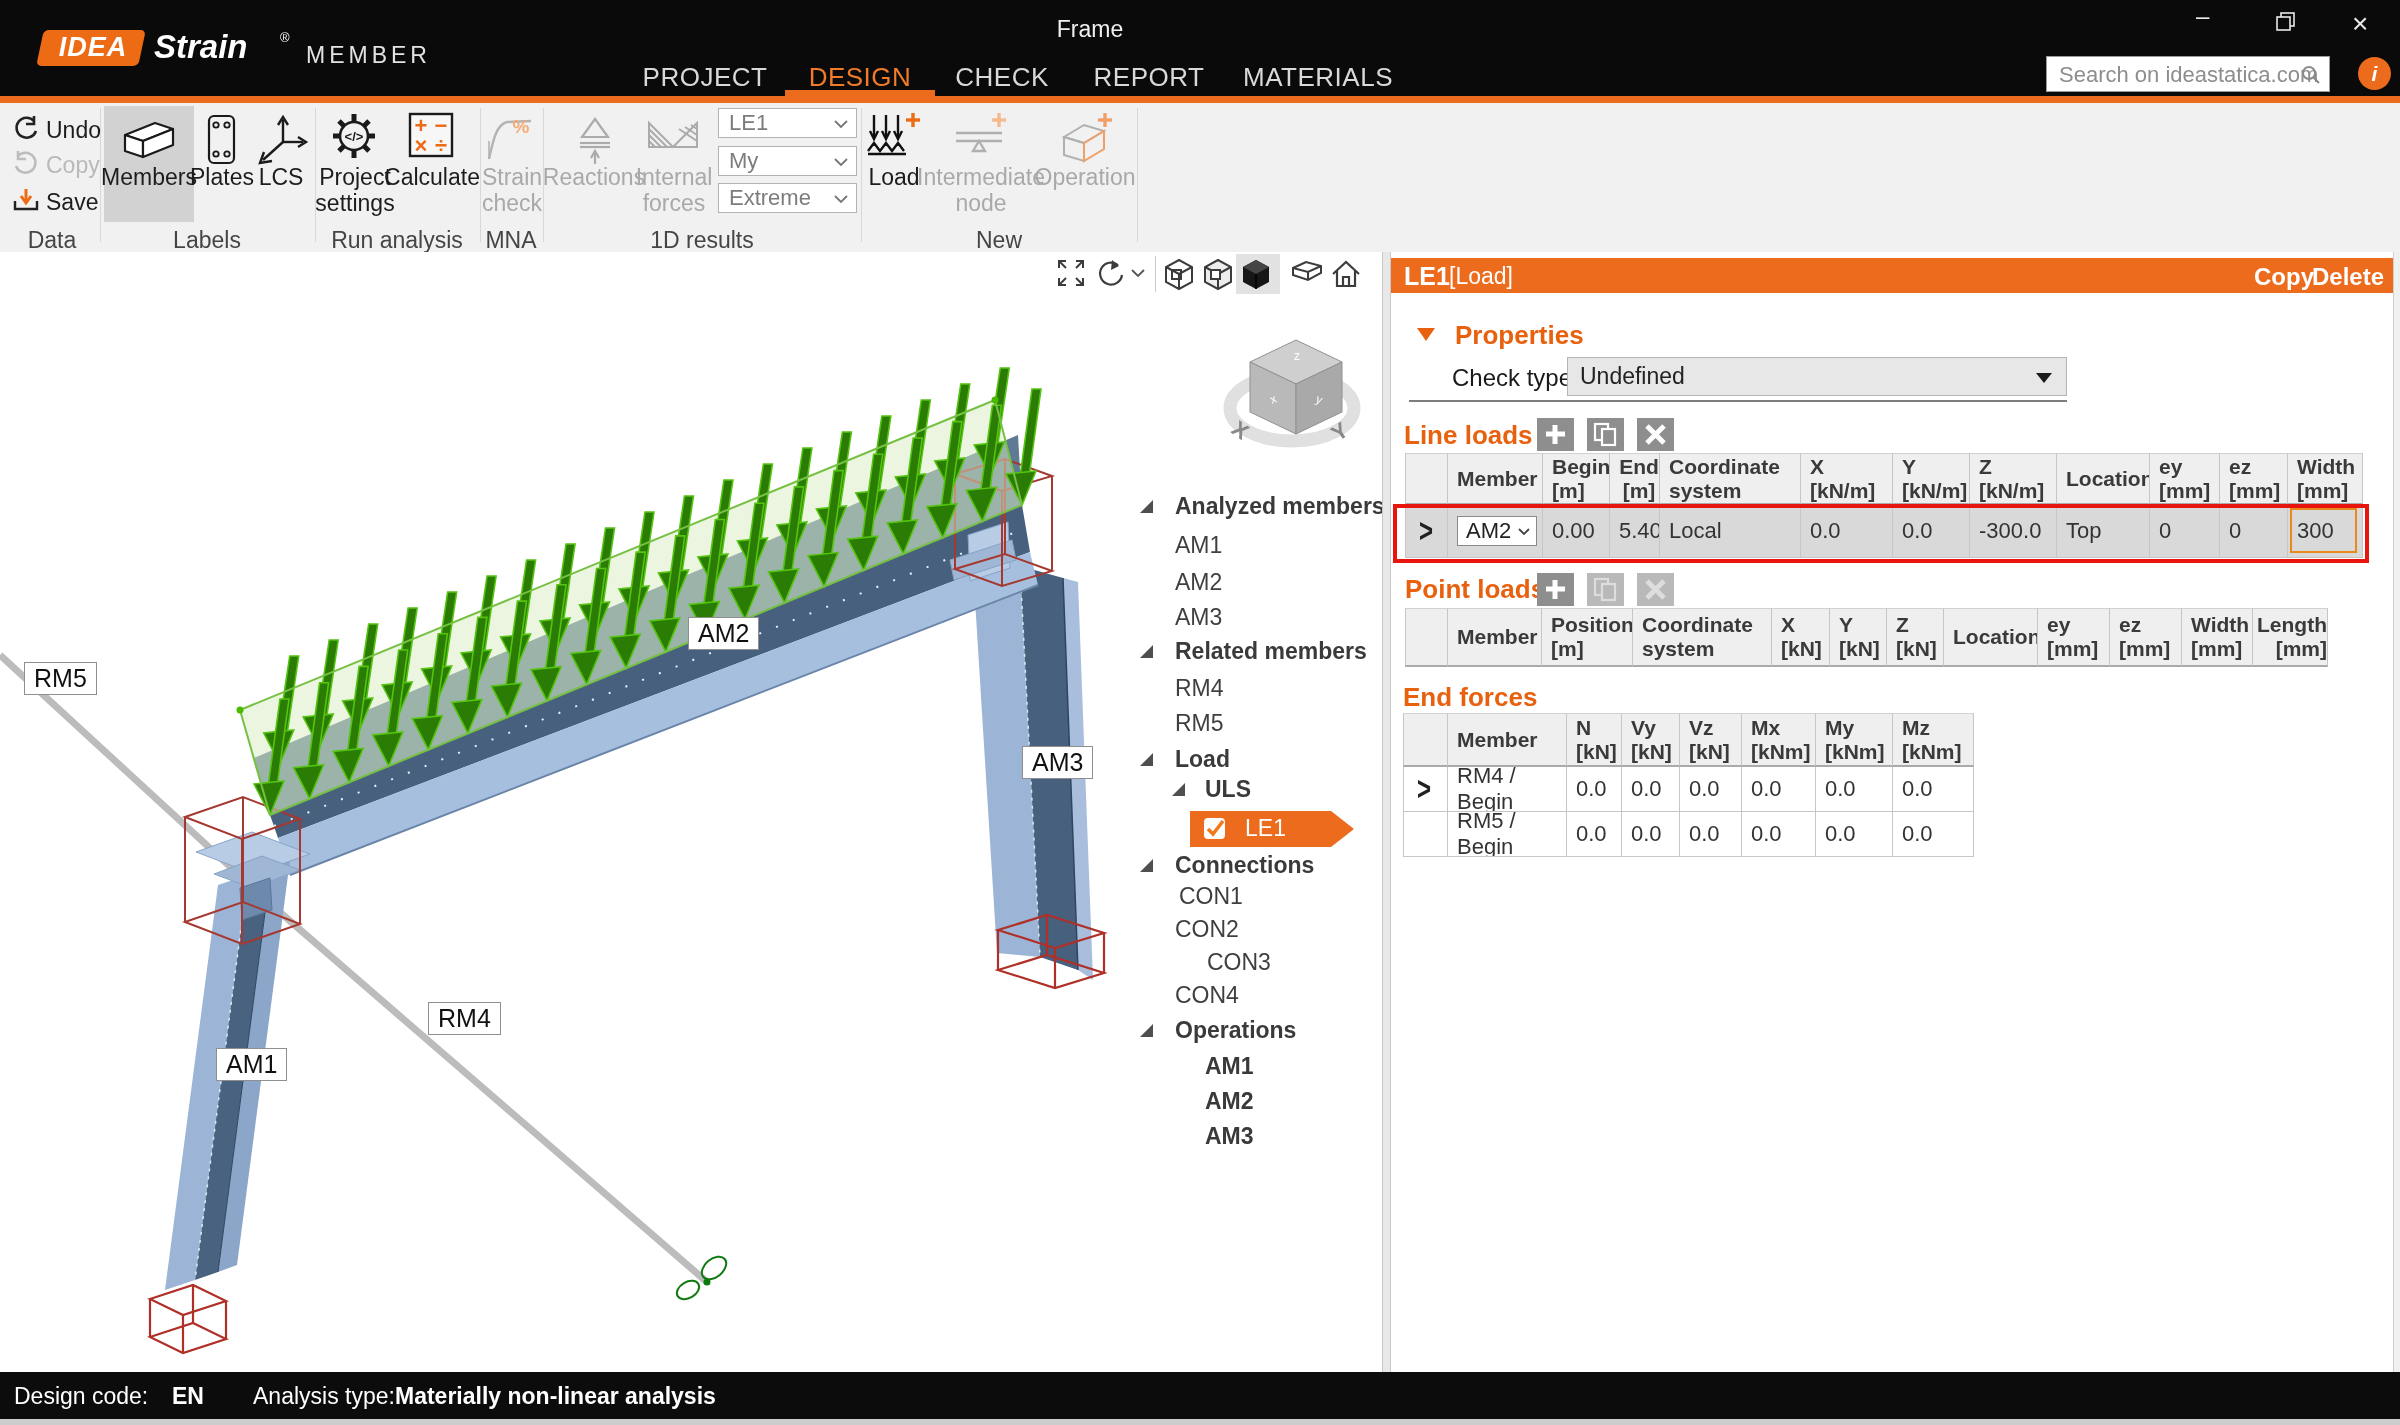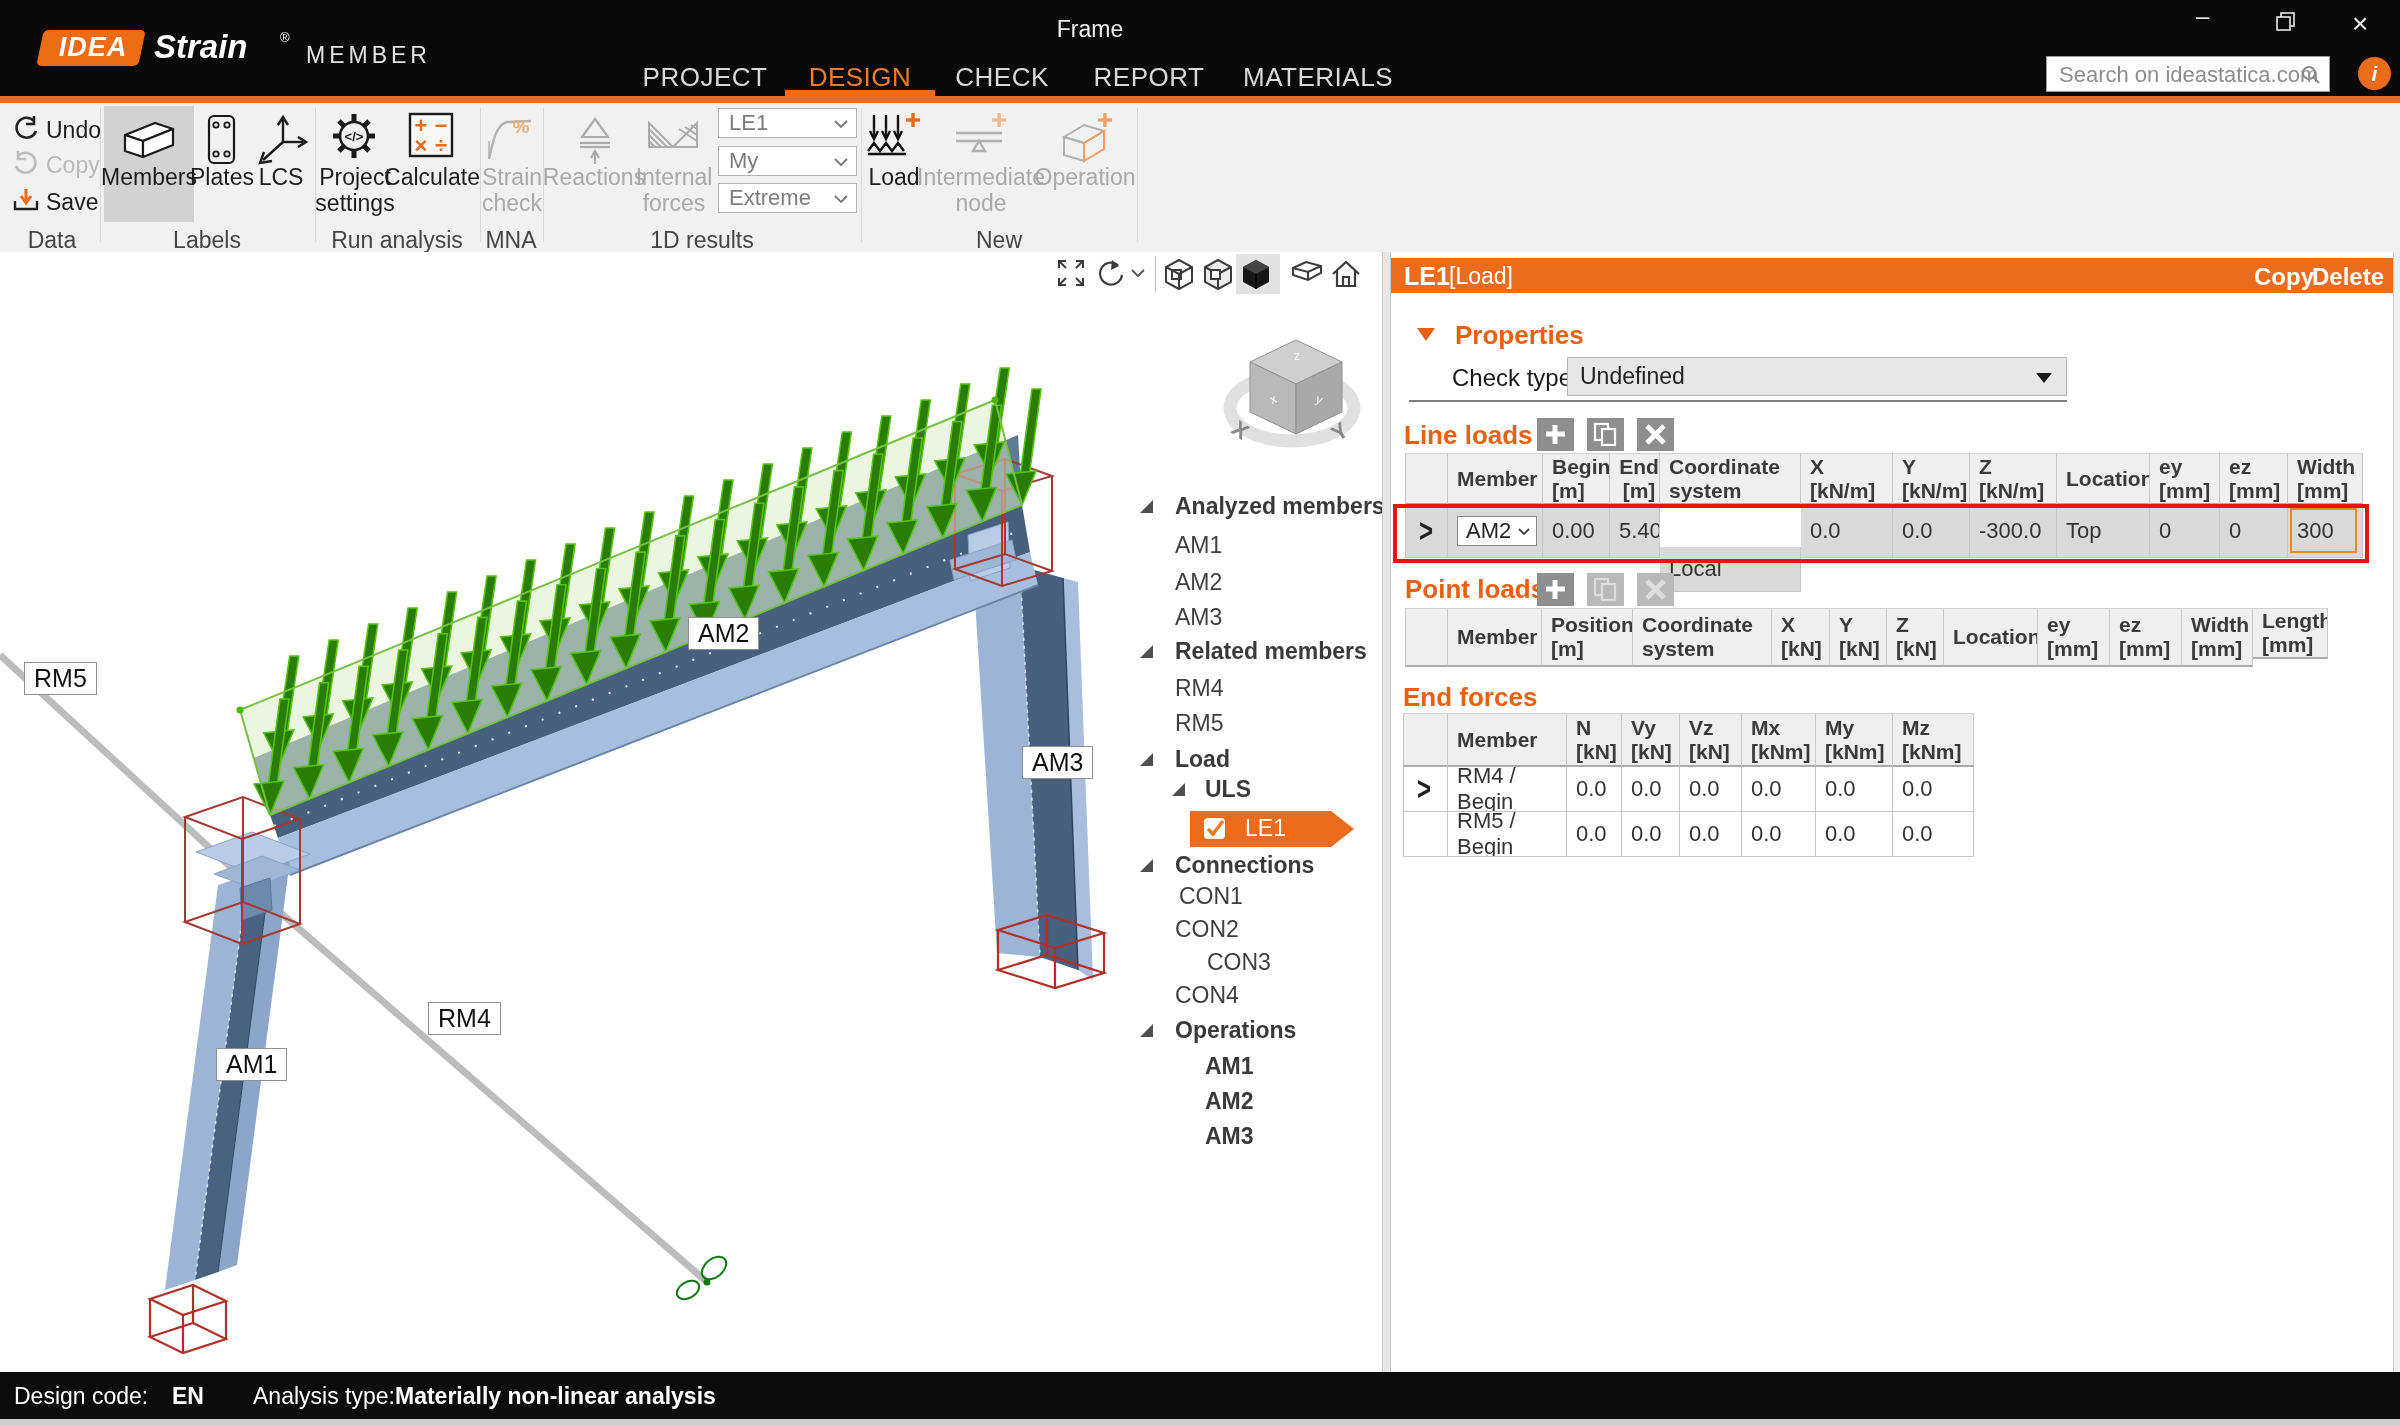--- a/index.html
+++ b/index.html
@@ -670,21 +670,21 @@
             <div class="tcell" style="width: 43px; height: 53px;">
               <span class="expander">&gt;</span>
             </div>
             <div class="tcell" style="width: 95px; height: 53px;">
               <div class="cell-dd">AM2<svg width="13" height="9">
                   <polyline points="1,1 6,6 11,1" fill="none" stroke="#444" stroke-width="1.8"></polyline>
                 </svg></div>
             </div>
             <div class="tcell" style="width: 67px; height: 53px;">0.00</div>
             <div class="tcell" style="width: 50px; height: 53px;">5.40</div>
-            <div class="tcell" style="width: 141px; height: 45px; margin-top: 42px;">Local</div>
+            <div class="tcell" style="width: 141px; height: 53px;">Local</div>
             <div class="tcell" style="width: 92px; height: 53px;">0.0</div>
             <div class="tcell" style="width: 77px; height: 53px;">0.0</div>
             <div class="tcell" style="width: 87px; height: 53px;">-300.0</div>
             <div class="tcell" style="width: 93px; height: 53px;">Top</div>
             <div class="tcell" style="width: 70px; height: 53px;">0</div>
             <div class="tcell" style="width: 68px; height: 53px;">0</div>
             <div class="tcell" style="width: 75px; height: 53px;">300<div class="cell-focus-ring"></div></div>
           </div>
         </div>
       </div>
@@ -742,21 +742,21 @@
               <div>[mm]</div>
             </div>
             <div class="tcell" style="width: 72px; height: 59px;">
               <div>ez</div>
               <div>[mm]</div>
             </div>
             <div class="tcell" style="width: 71px; height: 59px;">
               <div>Width</div>
               <div>[mm]</div>
             </div>
-            <div class="tcell" style="width: 75px; height: 51px;">
+            <div class="tcell" style="width: 75px; height: 59px; align-items: flex-end;">
               <div>Length</div>
               <div>[mm]</div>
             </div>
           </div>
         </div>
         <div class="tbody"></div>
       </div>
 
     <div class="sect-title" style="left:12px;top:430px">End forces</div>
     <div class="table" id="tbl-endforces" style="left:12px;top:461px">

